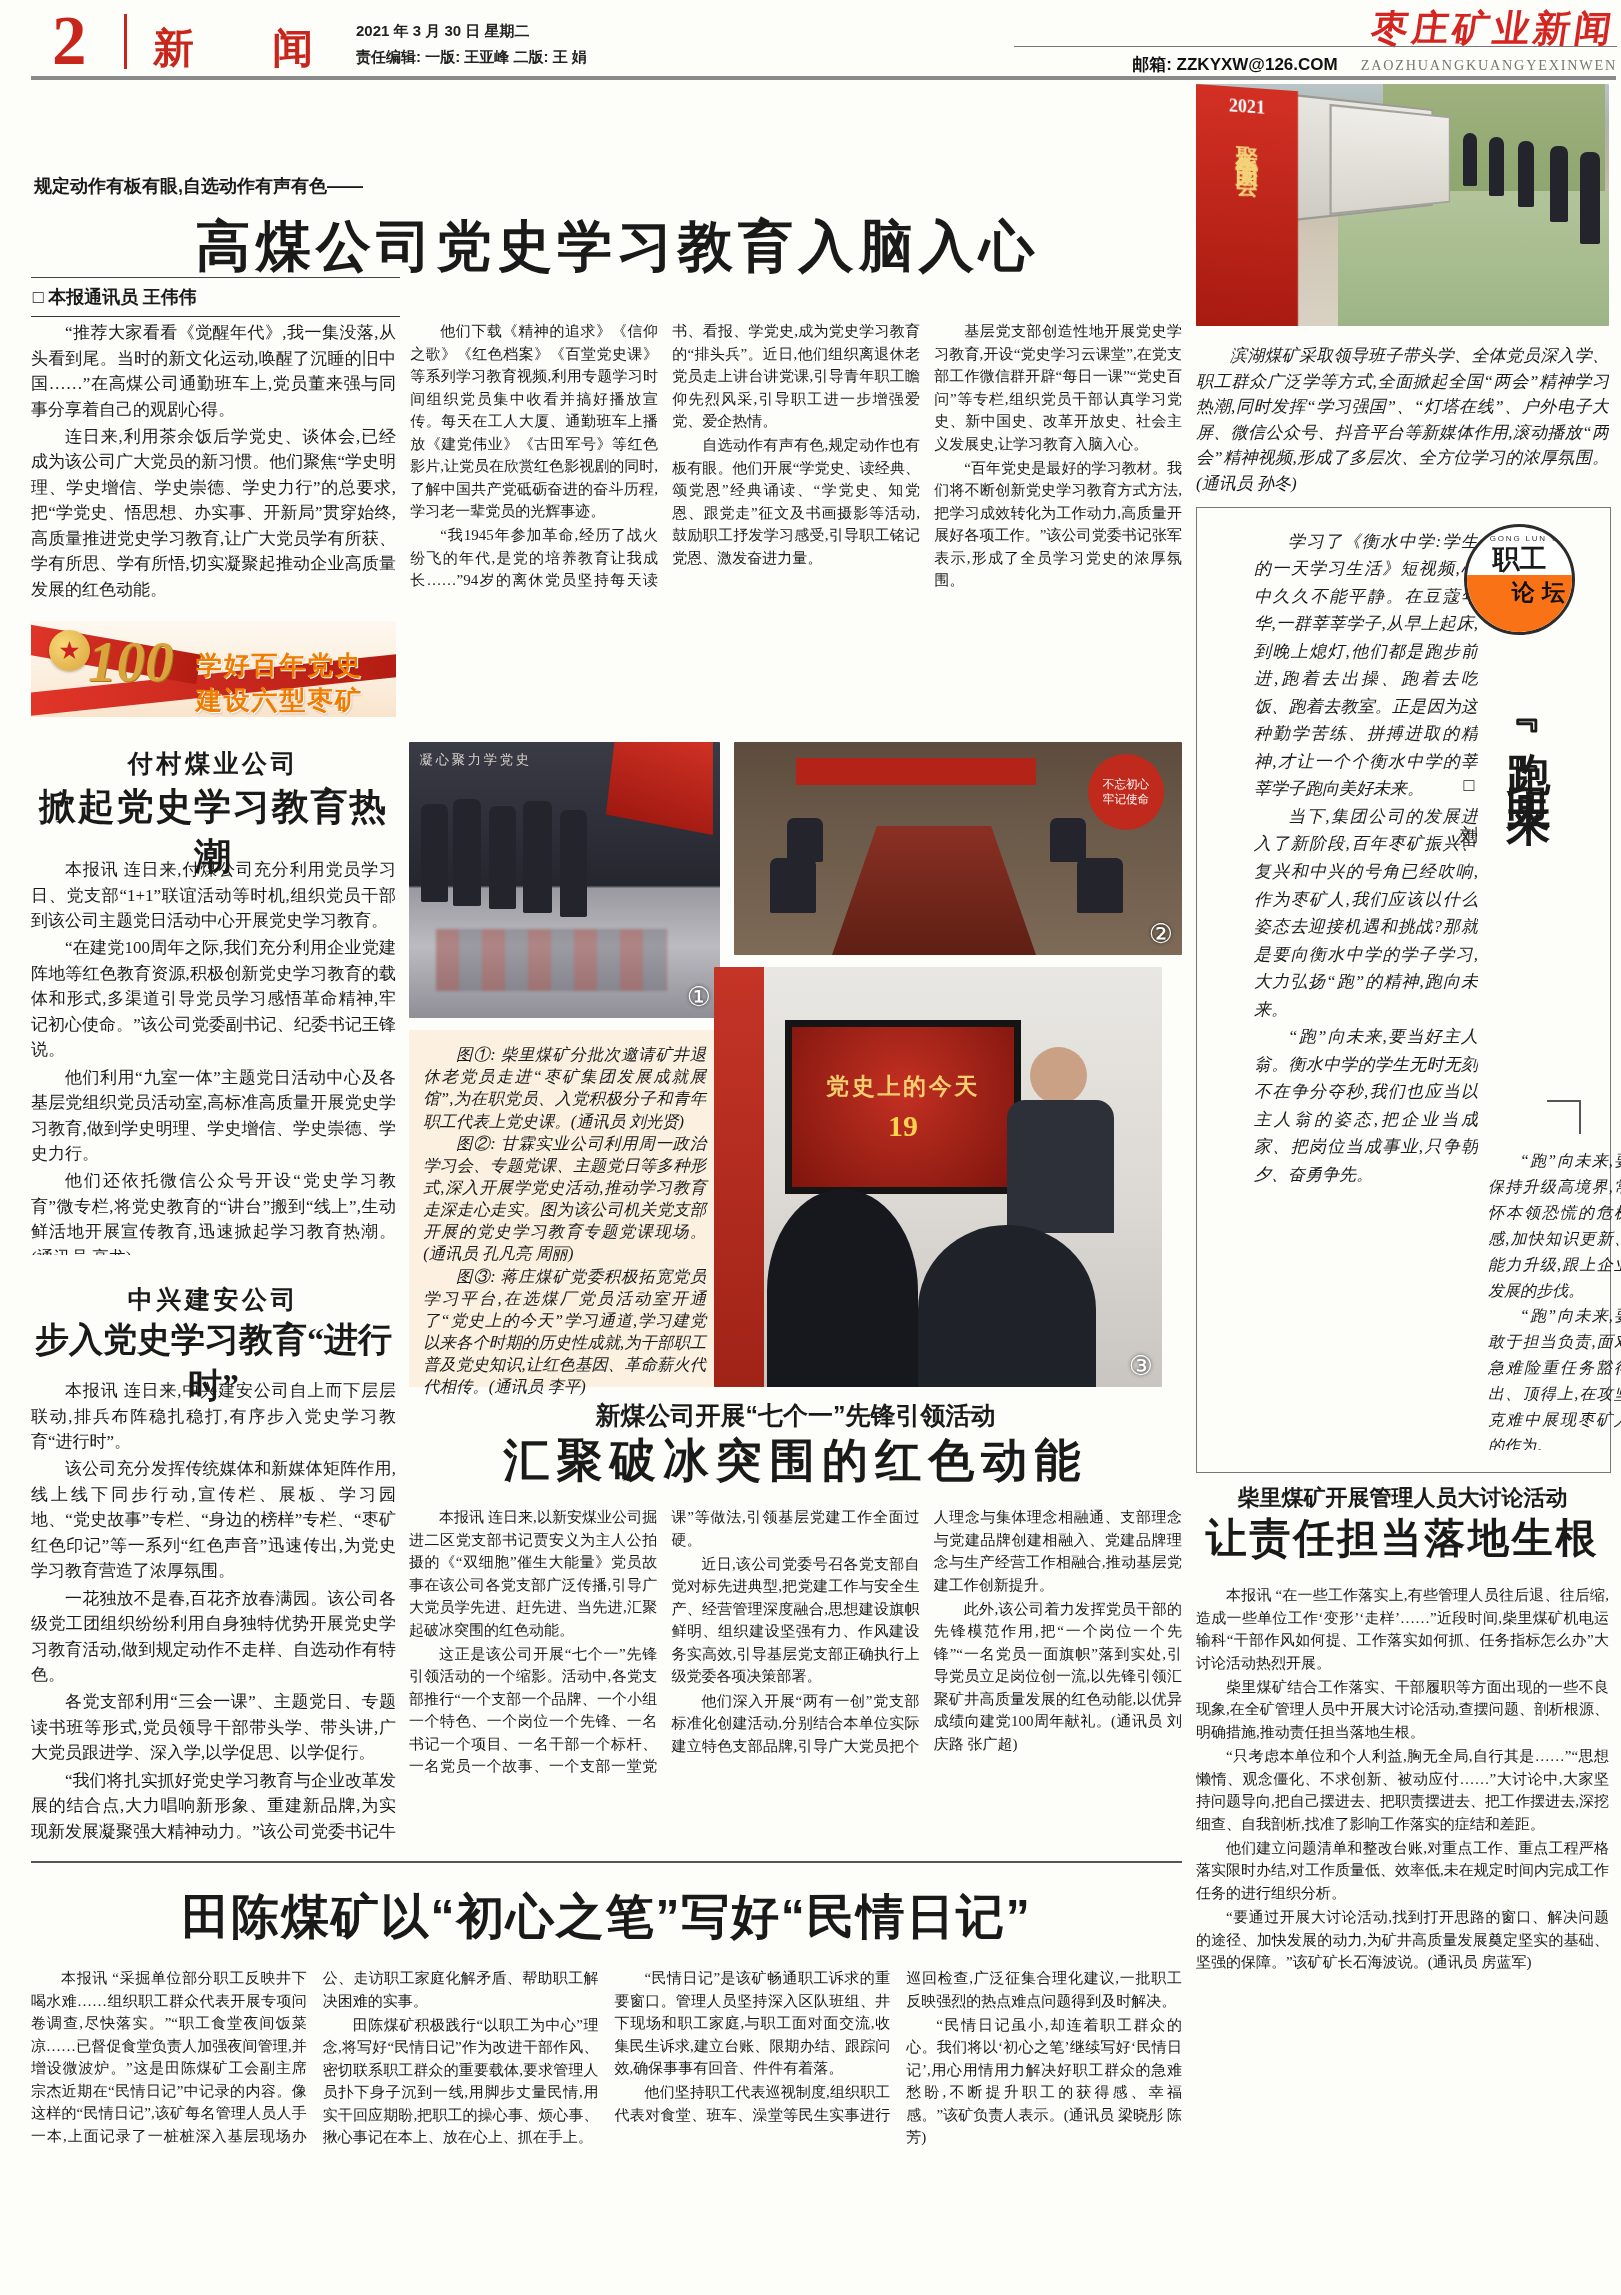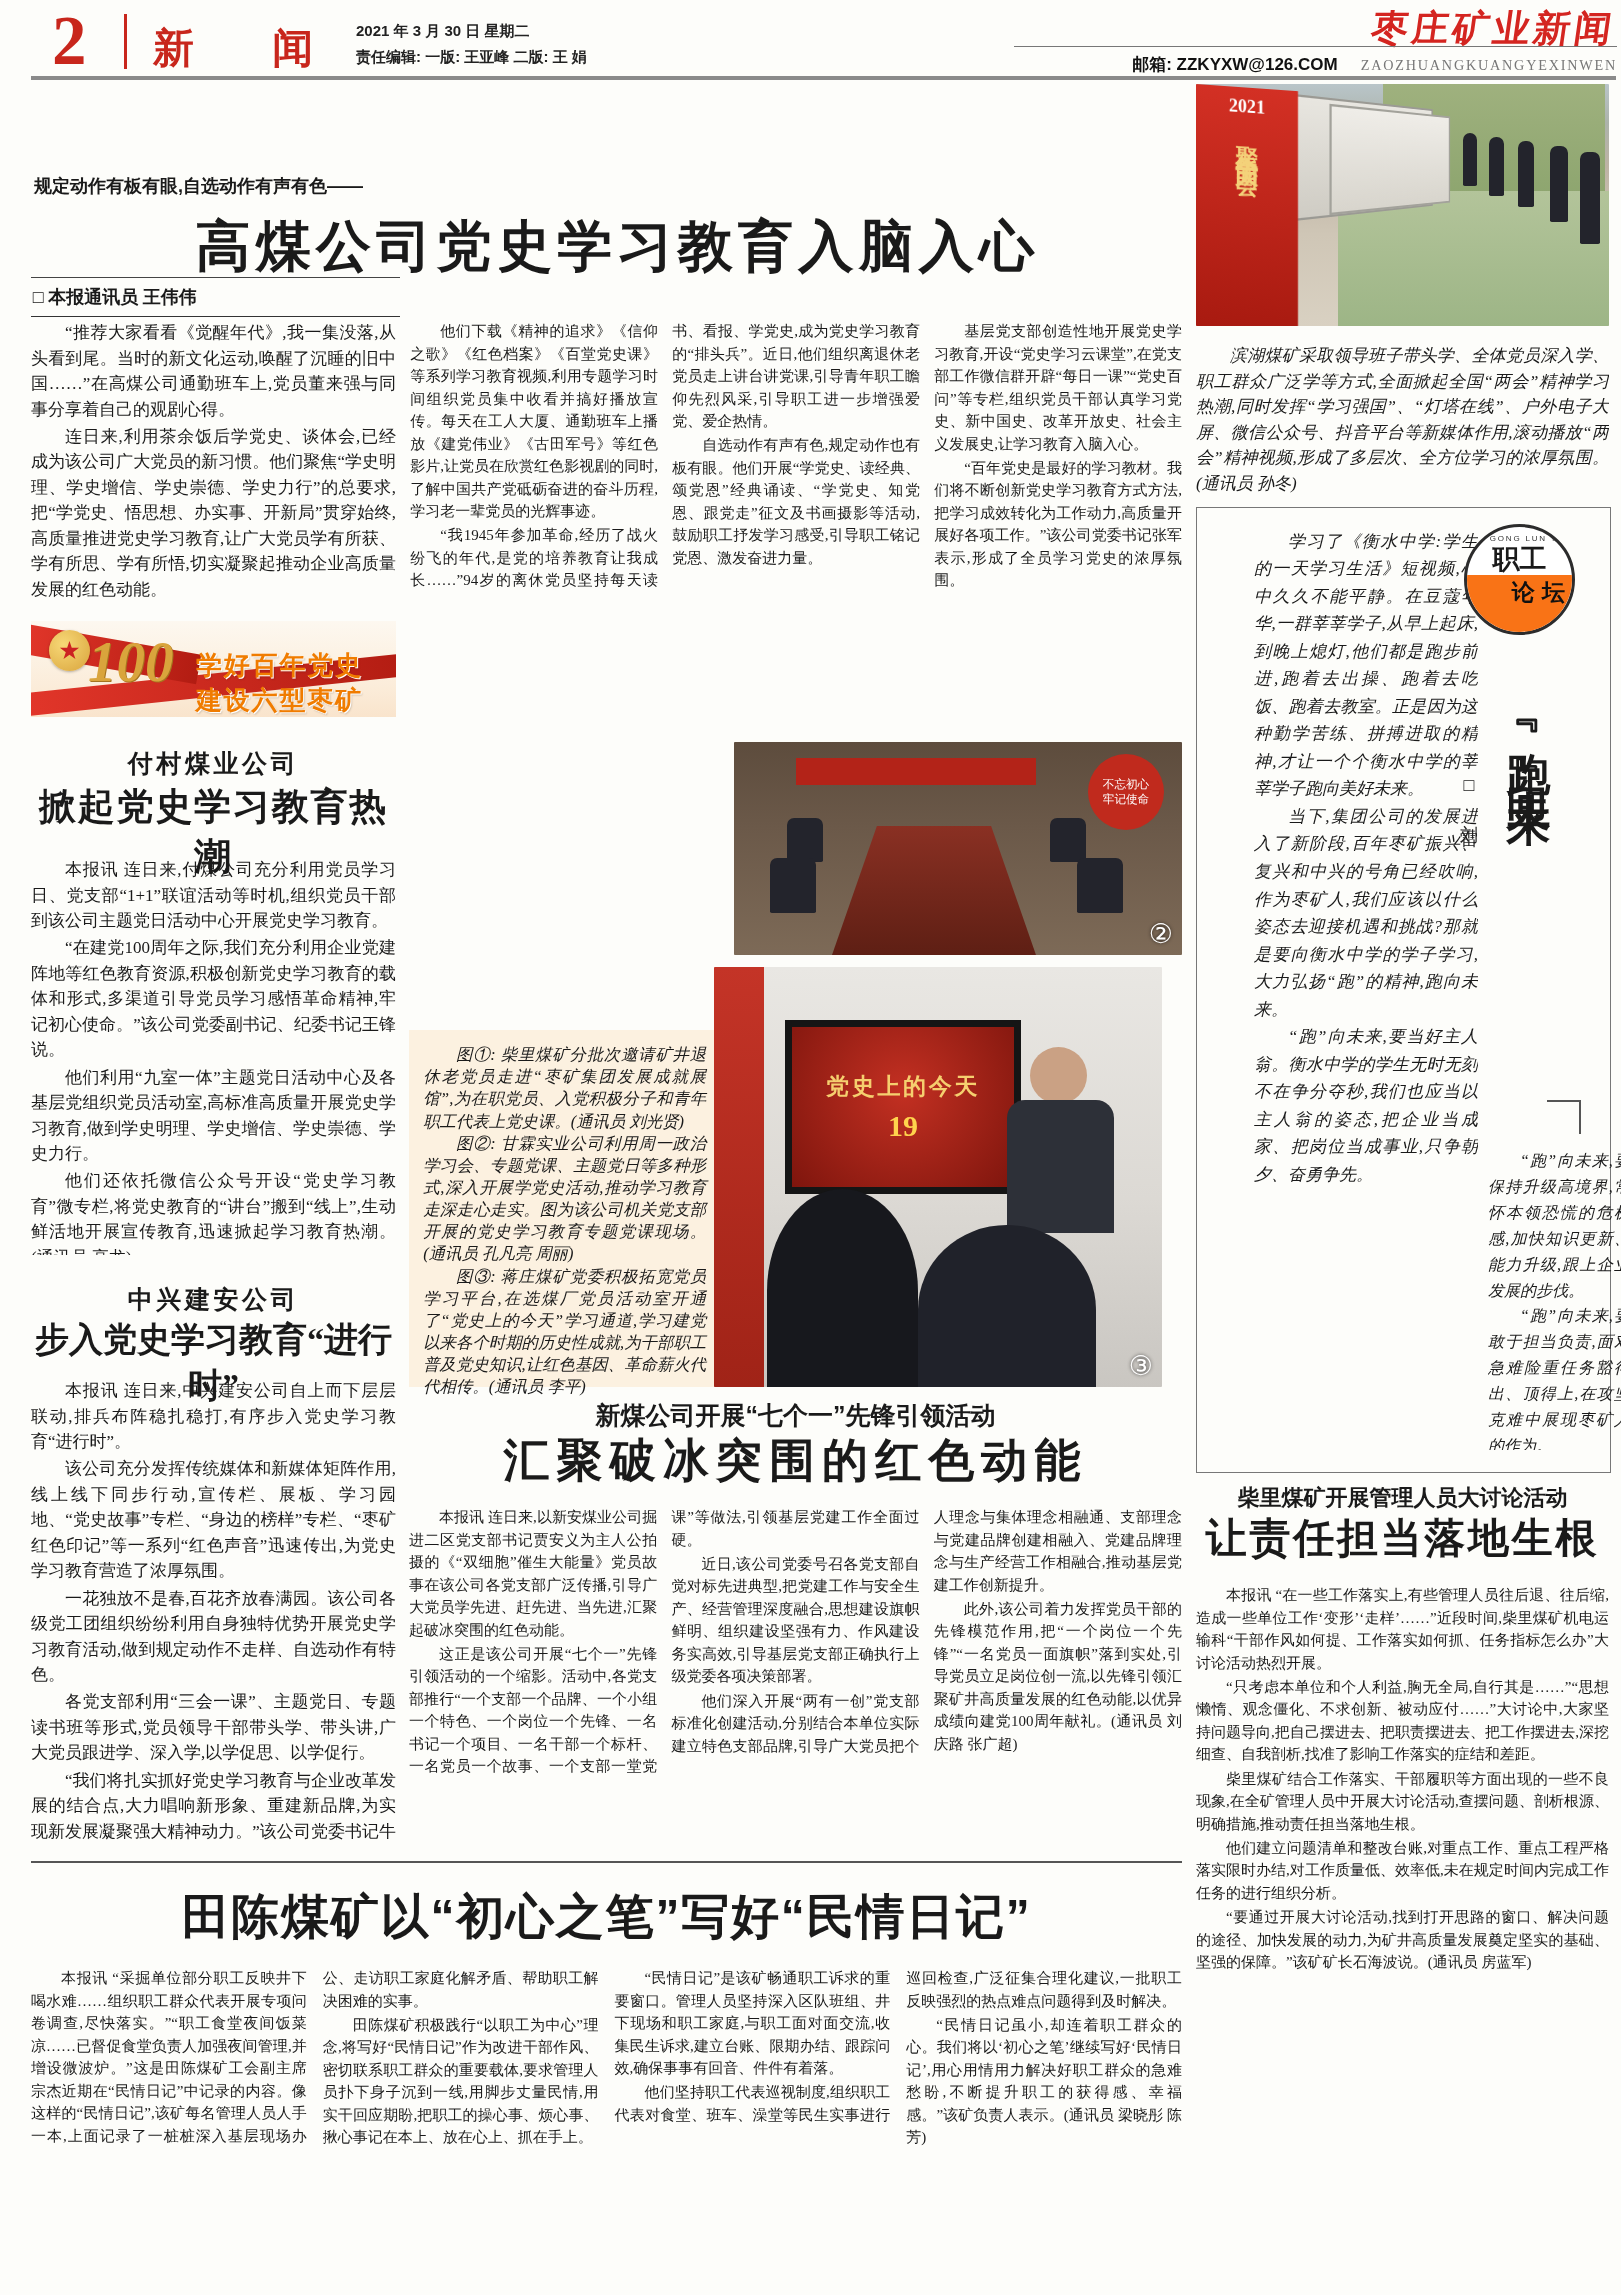--- a/index.html
+++ b/index.html
@@ -132,20 +132,31 @@
   <div class="abs sec-kicker center" style="left:31px;top:1283px;width:365px;">中兴建安公司</div>
   <div class="abs sec-head center" style="left:31px;top:1317px;width:365px;font-size:34px;">步入党史学习教育“进行时”</div>
   <div class="abs body19 jtext" style="left:31px;top:1378px;width:365px;height:469px;">
       <p>本报讯  连日来,中兴建安公司自上而下层层联动,排兵布阵稳扎稳打,有序步入党史学习教育“进行时”。</p>
       <p>该公司充分发挥传统媒体和新媒体矩阵作用,线上线下同步行动,宣传栏、展板、学习园地、“党史故事”专栏、“身边的榜样”专栏、“枣矿红色印记”等一系列“红色声音”迅速传出,为党史学习教育营造了浓厚氛围。</p>
       <p>一花独放不是春,百花齐放春满园。该公司各级党工团组织纷纷利用自身独特优势开展党史学习教育活动,做到规定动作不走样、自选动作有特色。</p>
       <p>各党支部利用“三会一课”、主题党日、专题读书班等形式,党员领导干部带头学、带头讲,广大党员跟进学、深入学,以学促思、以学促行。</p>
       <p>“我们将扎实抓好党史学习教育与企业改革发展的结合点,大力唱响新形象、重建新品牌,为实现新发展凝聚强大精神动力。”该公司党委书记牛贯启说。(通讯员 丁磊 曹若愚)</p>
     </div>
 
+  <div class="abs photo" style="left:409px;top:742px;width:311px;height:276px;background:linear-gradient(180deg,#3b3b46 0%,#26262f 52%,#9a99a0 53%,#bcbbc1 74%,#8f8e96 100%);">
+    <div class="abs" style="left:10.7px;top:9px;color:#f1e9e2;font-size:13.3px;letter-spacing:2.7px;opacity:.85;">凝心聚力学党史</div>
+    <div class="abs" style="right:7.1px;top:0;width:107px;height:93px;background:linear-gradient(200deg,#d03125,#96140c);clip-path:polygon(8% 0,100% 0,100% 100%,0 78%);"></div>
+    <div class="fig" style="left:12.4px;top:62px;width:27px;height:98px;"></div>
+    <div class="fig" style="left:44px;top:57px;width:28.4px;height:107px;"></div>
+    <div class="fig" style="left:80px;top:64px;width:27px;height:103px;"></div>
+    <div class="fig" style="left:114px;top:59px;width:29px;height:112px;"></div>
+    <div class="fig" style="left:151px;top:68px;width:27px;height:107px;"></div>
+    <div class="abs" style="left:27px;top:187px;width:231px;height:62px;background:repeating-linear-gradient(90deg,rgba(150,30,20,.35) 0 23px,rgba(60,60,70,.25) 23px 46px);filter:blur(1.8px);"></div>
+    <span class="badge">①</span>
+  </div>
 
   <div class="abs photo" style="left:734px;top:742px;width:448px;height:213px;background:linear-gradient(180deg,#5d4c3d 0%,#6b5949 40%,#7d6a57 100%);">
     <div class="abs" style="left:62px;top:16px;width:240px;height:27px;background:#b32318;"></div>
     <div class="abs" style="right:18px;top:12.4px;width:76px;height:76px;border-radius:50%;background:#c02a1d;color:#fff;display:flex;flex-direction:column;align-items:center;justify-content:center;font-size:11.6px;line-height:1.3;">
       <span>不忘初心</span>
       <span>牢记使命</span>
     </div>
     <div class="abs" style="left:98px;top:84px;width:204px;height:129px;background:linear-gradient(180deg,#8a3023,#5e1f14);clip-path:polygon(22% 0,78% 0,100% 100%,0 100%);"></div>
     <div class="fig" style="left:53px;top:76px;width:36px;height:44px;"></div>
     <div class="fig" style="left:36px;top:116px;width:46px;height:55px;"></div>
@@ -202,22 +213,22 @@
     <div class="abs forum-essay" style="left:252px;top:640px;width:142px;height:302px;font-size:16px;">
         <p>“跑”向未来,要保持升级高境界,常怀本领恐慌的危机感,加快知识更新、能力升级,跟上企业发展的步伐。</p>
         <p>“跑”向未来,要敢于担当负责,面对急难险重任务豁得出、顶得上,在攻坚克难中展现枣矿人的作为。</p>
       </div>
   </div>
 
   <div class="abs sans center" style="left:1196px;top:1483px;width:413px;font-size:22px;font-weight:bold;">柴里煤矿开展管理人员大讨论活动</div>
   <div class="abs sans center" style="left:1196px;top:1511px;width:413px;font-size:41px;font-weight:bold;letter-spacing:2.7px;">让责任担当落地生根</div>
   <div class="abs body17 jtext" style="left:1196px;top:1584px;width:413px;height:701px;">
       <p>本报讯  “在一些工作落实上,有些管理人员往后退、往后缩,造成一些单位工作‘变形’‘走样’……”近段时间,柴里煤矿机电运输科“干部作风如何提、工作落实如何抓、任务指标怎么办”大讨论活动热烈开展。</p>
+      <p>柴里煤矿结合工作落实、干部履职等方面出现的一些不良现象,在全矿管理人员中开展大讨论活动,查摆问题、剖析根源、明确措施,推动责任担当落地生根。</p>
       <p>“只考虑本单位和个人利益,胸无全局,自行其是……”“思想懒惰、观念僵化、不求创新、被动应付……”大讨论中,大家坚持问题导向,把自己摆进去、把职责摆进去、把工作摆进去,深挖细查、自我剖析,找准了影响工作落实的症结和差距。</p>
-      <p>柴里煤矿结合工作落实、干部履职等方面出现的一些不良现象,在全矿管理人员中开展大讨论活动,查摆问题、剖析根源、明确措施,推动责任担当落地生根。</p>
       <p>他们建立问题清单和整改台账,对重点工作、重点工程严格落实限时办结,对工作质量低、效率低,未在规定时间内完成工作任务的进行组织分析。</p>
       <p>“要通过开展大讨论活动,找到打开思路的窗口、解决问题的途径、加快发展的动力,为矿井高质量发展奠定坚实的基础、坚强的保障。”该矿矿长石海波说。(通讯员 房蓝军)</p>
     </div>
 
   <div class="abs" style="left:31px;top:1861px;width:1151px;height:1.8px;background:#555;"></div>
   <div class="abs sans center" style="left:31px;top:1885px;width:1151px;font-size:48px;font-weight:bold;letter-spacing:1.8px;">田陈煤矿以“初心之笔”写好“民情日记”</div>
   <div class="abs body17 jtext cols4" style="left:31px;top:1967px;width:1151px;height:316px;">
       <p>本报讯  “采掘单位部分职工反映井下喝水难……组织职工群众代表开展专项问卷调查,尽快落实。”“职工食堂夜间饭菜凉……已督促食堂负责人加强夜间管理,并增设微波炉。”这是田陈煤矿工会副主席宗杰近期在“民情日记”中记录的内容。像这样的“民情日记”,该矿每名管理人员人手一本,上面记录了一桩桩深入基层现场办公、走访职工家庭化解矛盾、帮助职工解决困难的实事。</p>
       <p>田陈煤矿积极践行“以职工为中心”理念,将写好“民情日记”作为改进干部作风、密切联系职工群众的重要载体,要求管理人员扑下身子沉到一线,用脚步丈量民情,用实干回应期盼,把职工的操心事、烦心事、揪心事记在本上、放在心上、抓在手上。</p>
       <p>“民情日记”是该矿畅通职工诉求的重要窗口。管理人员坚持深入区队班组、井下现场和职工家庭,与职工面对面交流,收集民生诉求,建立台账、限期办结、跟踪问效,确保事事有回音、件件有着落。</p>

